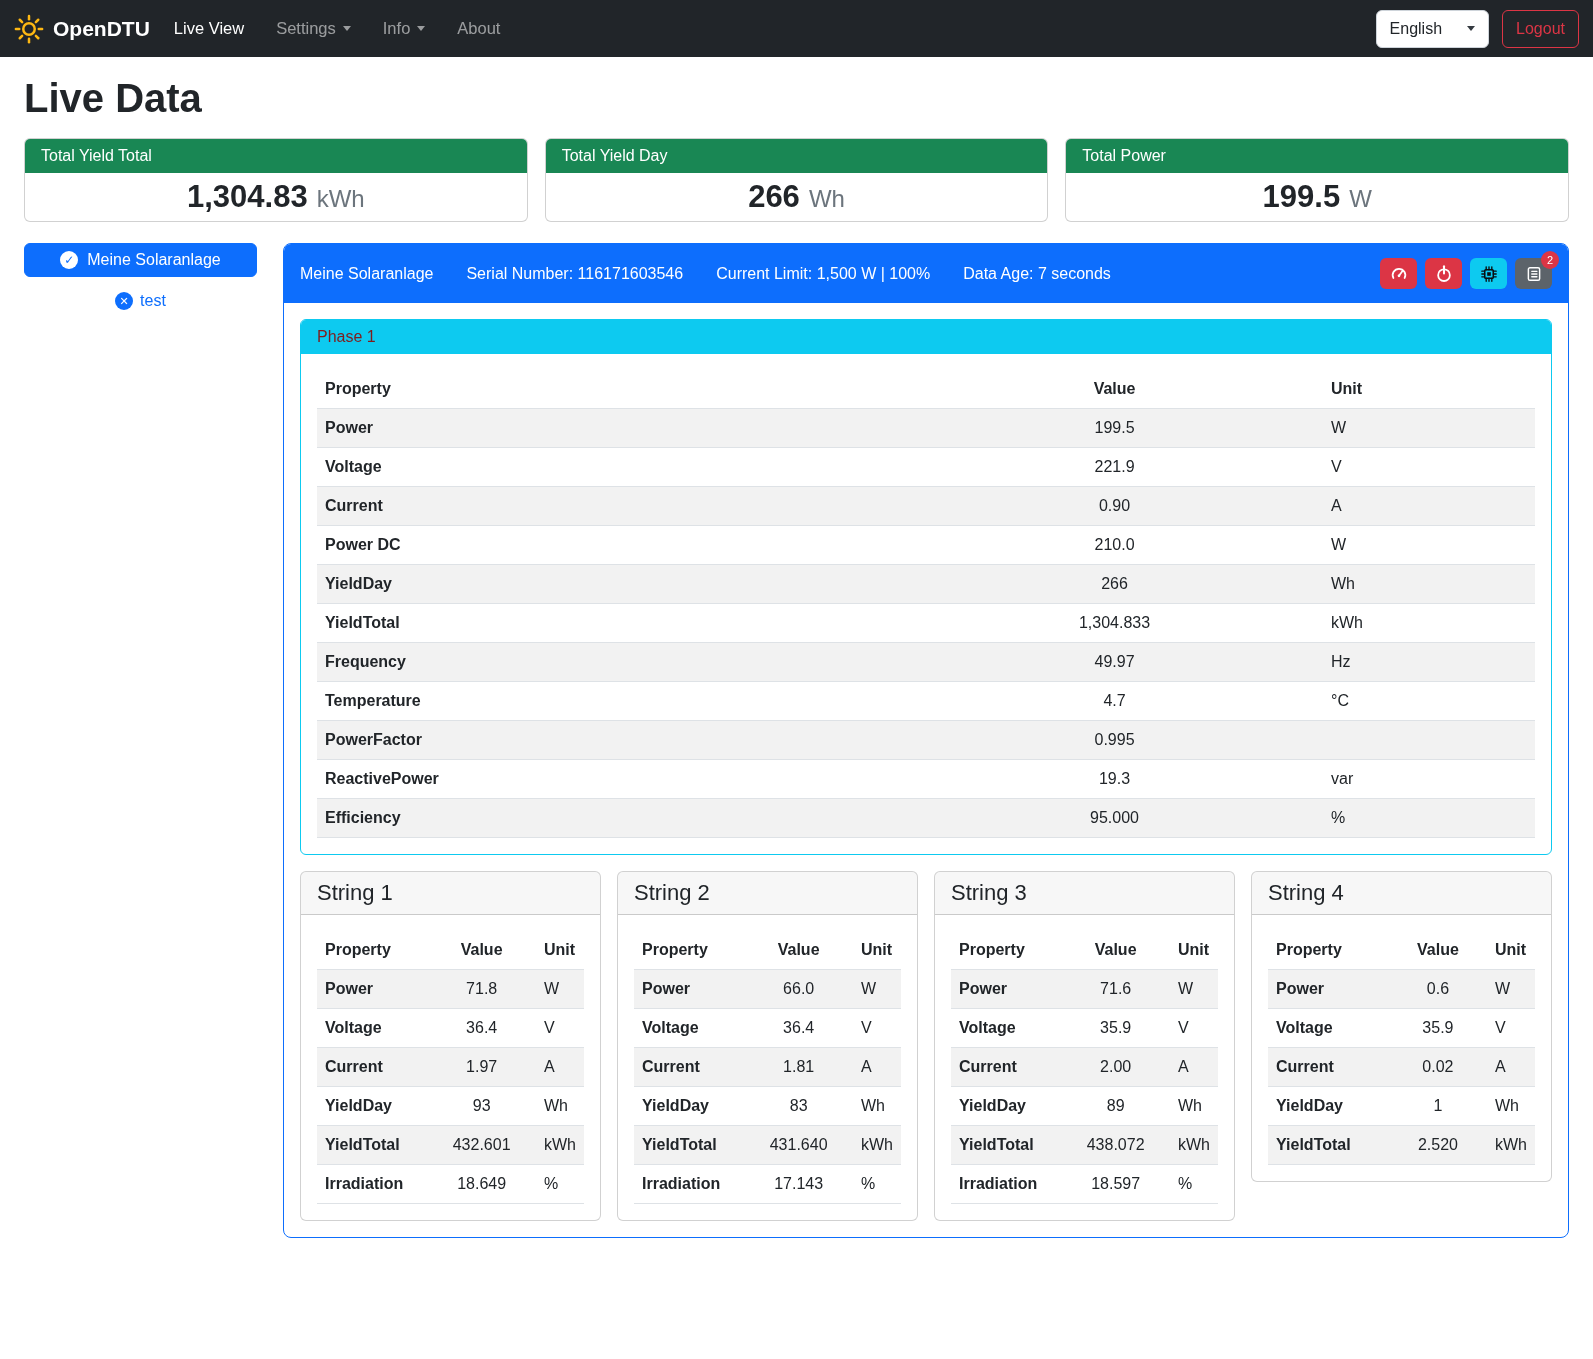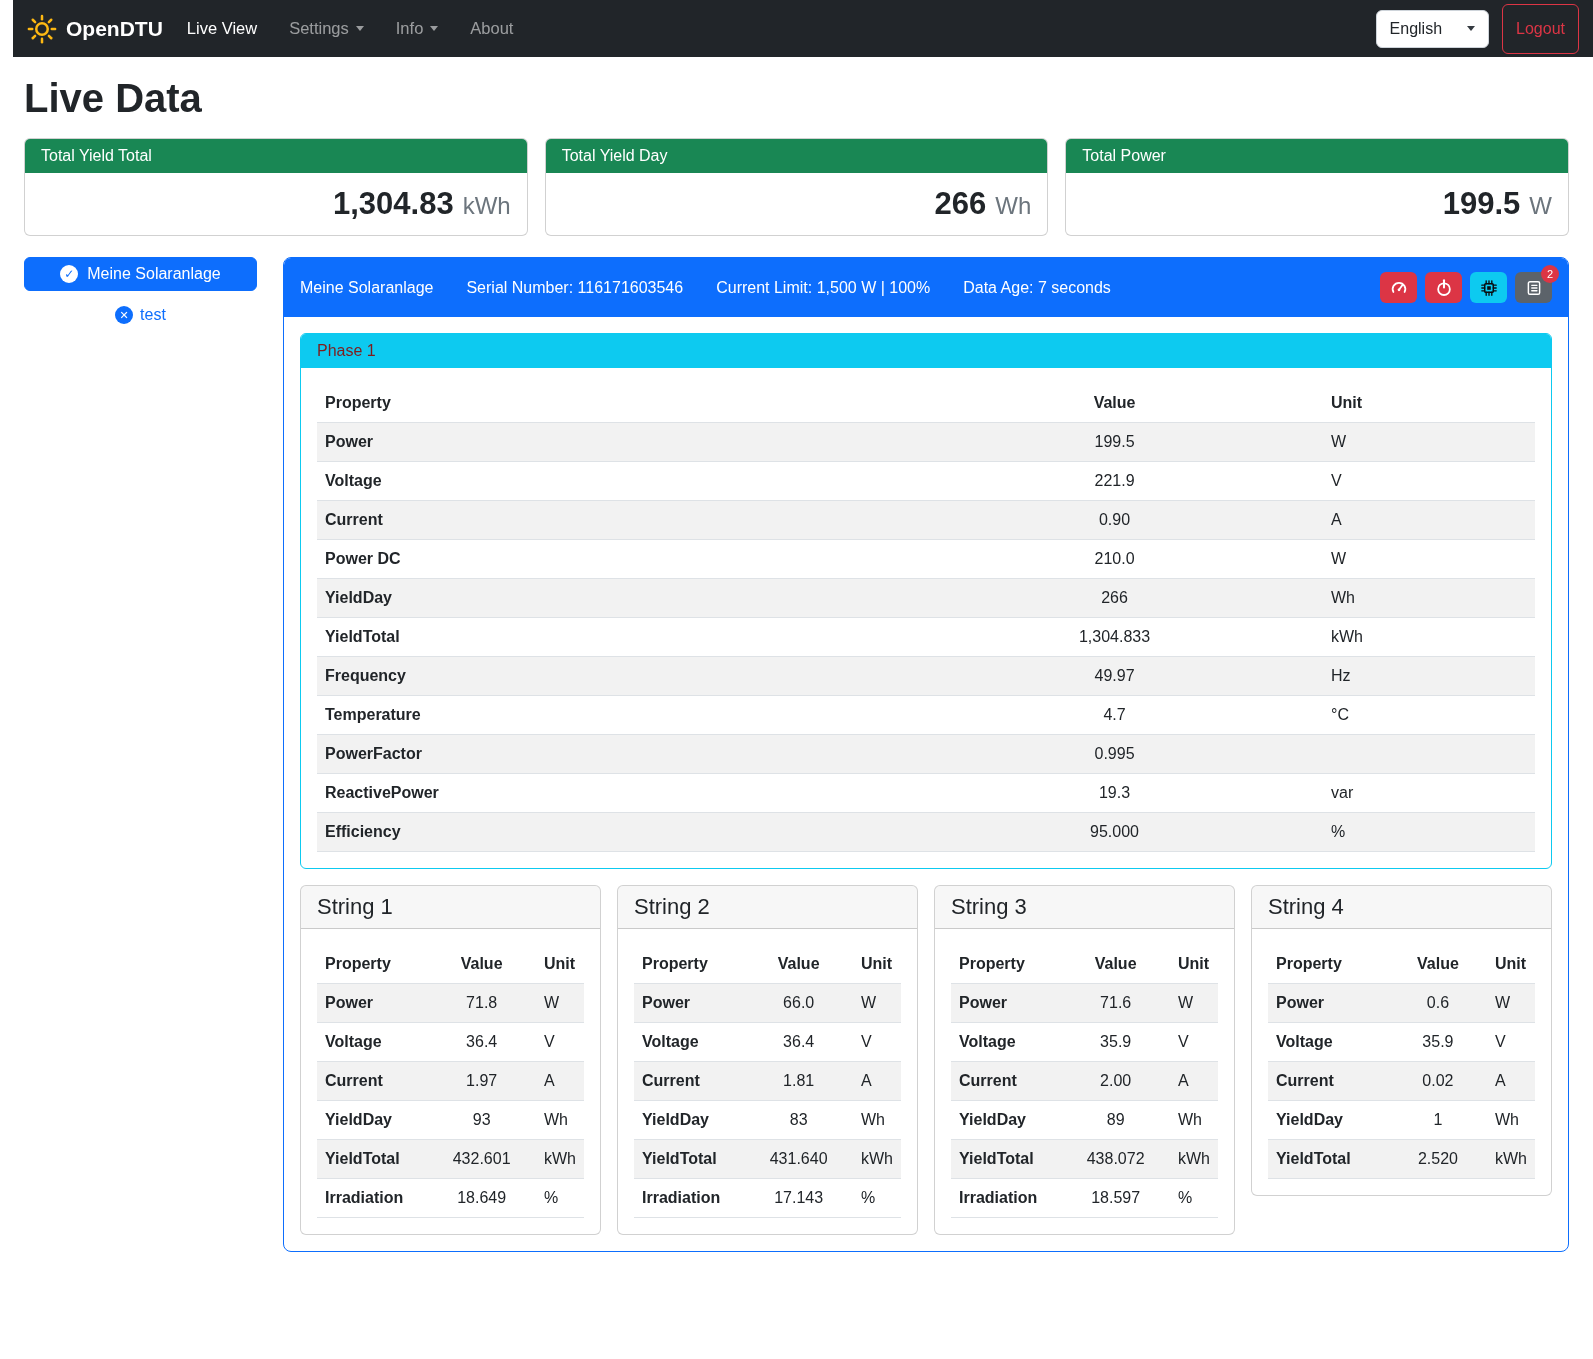--- a/index.html
+++ b/index.html
@@ -12,21 +12,20 @@
     font-size: 16px;
   }
 
   
   .navbar {
     height: 57px;
     background: #212529;
     display: flex;
     align-items: center;
     padding: 12px 14px;
-    margin-left: 13px;
   }
   .brand {
     display: flex;
     align-items: center;
     gap: 9px;
     color: #fff;
     font-size: 21px;
     font-weight: 600;
     cursor: pointer;
     margin-right: 14px;
@@ -64,21 +63,21 @@
     cursor: pointer;
   }
   .lang-select .caret { border-top-color: #343a40; }
   .logout-btn {
     background: transparent;
     border: 1px solid #dc3545;
     color: #dc3545;
     font-size: 16px;
     font-family: inherit;
     border-radius: 6px;
-    height: 50px;
+    height: 38px;
     padding: 0 13px;
     cursor: pointer;
   }
 
   
   .container { padding: 0 24px 30px 24px; }
   h1.page-title { font-size: 40px; font-weight: 600; margin: 19px 0 17px 0; }
 
   
   .summary-row { display: flex; gap: 17px; margin-bottom: 21px; }
@@ -88,21 +87,21 @@
     border-radius: 6px;
     overflow: hidden;
   }
   .summary-card { flex: 1; }
   .summary-header {
     background: #198754;
     color: #fff;
     padding: 8px 16px;
     font-size: 16px;
   }
-  .summary-body { padding: 13px 16px; text-align: right; }
+  .summary-body { padding: 6px 16px; text-align: center; }
   .summary-value { font-size: 31px; font-weight: 700; color: #212529; }
   .summary-unit { font-size: 24px; color: #6c757d; margin-left: 9px; font-weight: 400; }
 
   
   .content-row { display: flex; gap: 26px; align-items: flex-start; }
   .inv-sidebar { width: 233px; flex: none; }
   .inv-select-btn {
     width: 100%;
     background: #0d6efd;
     border: 1px solid #0d6efd;

